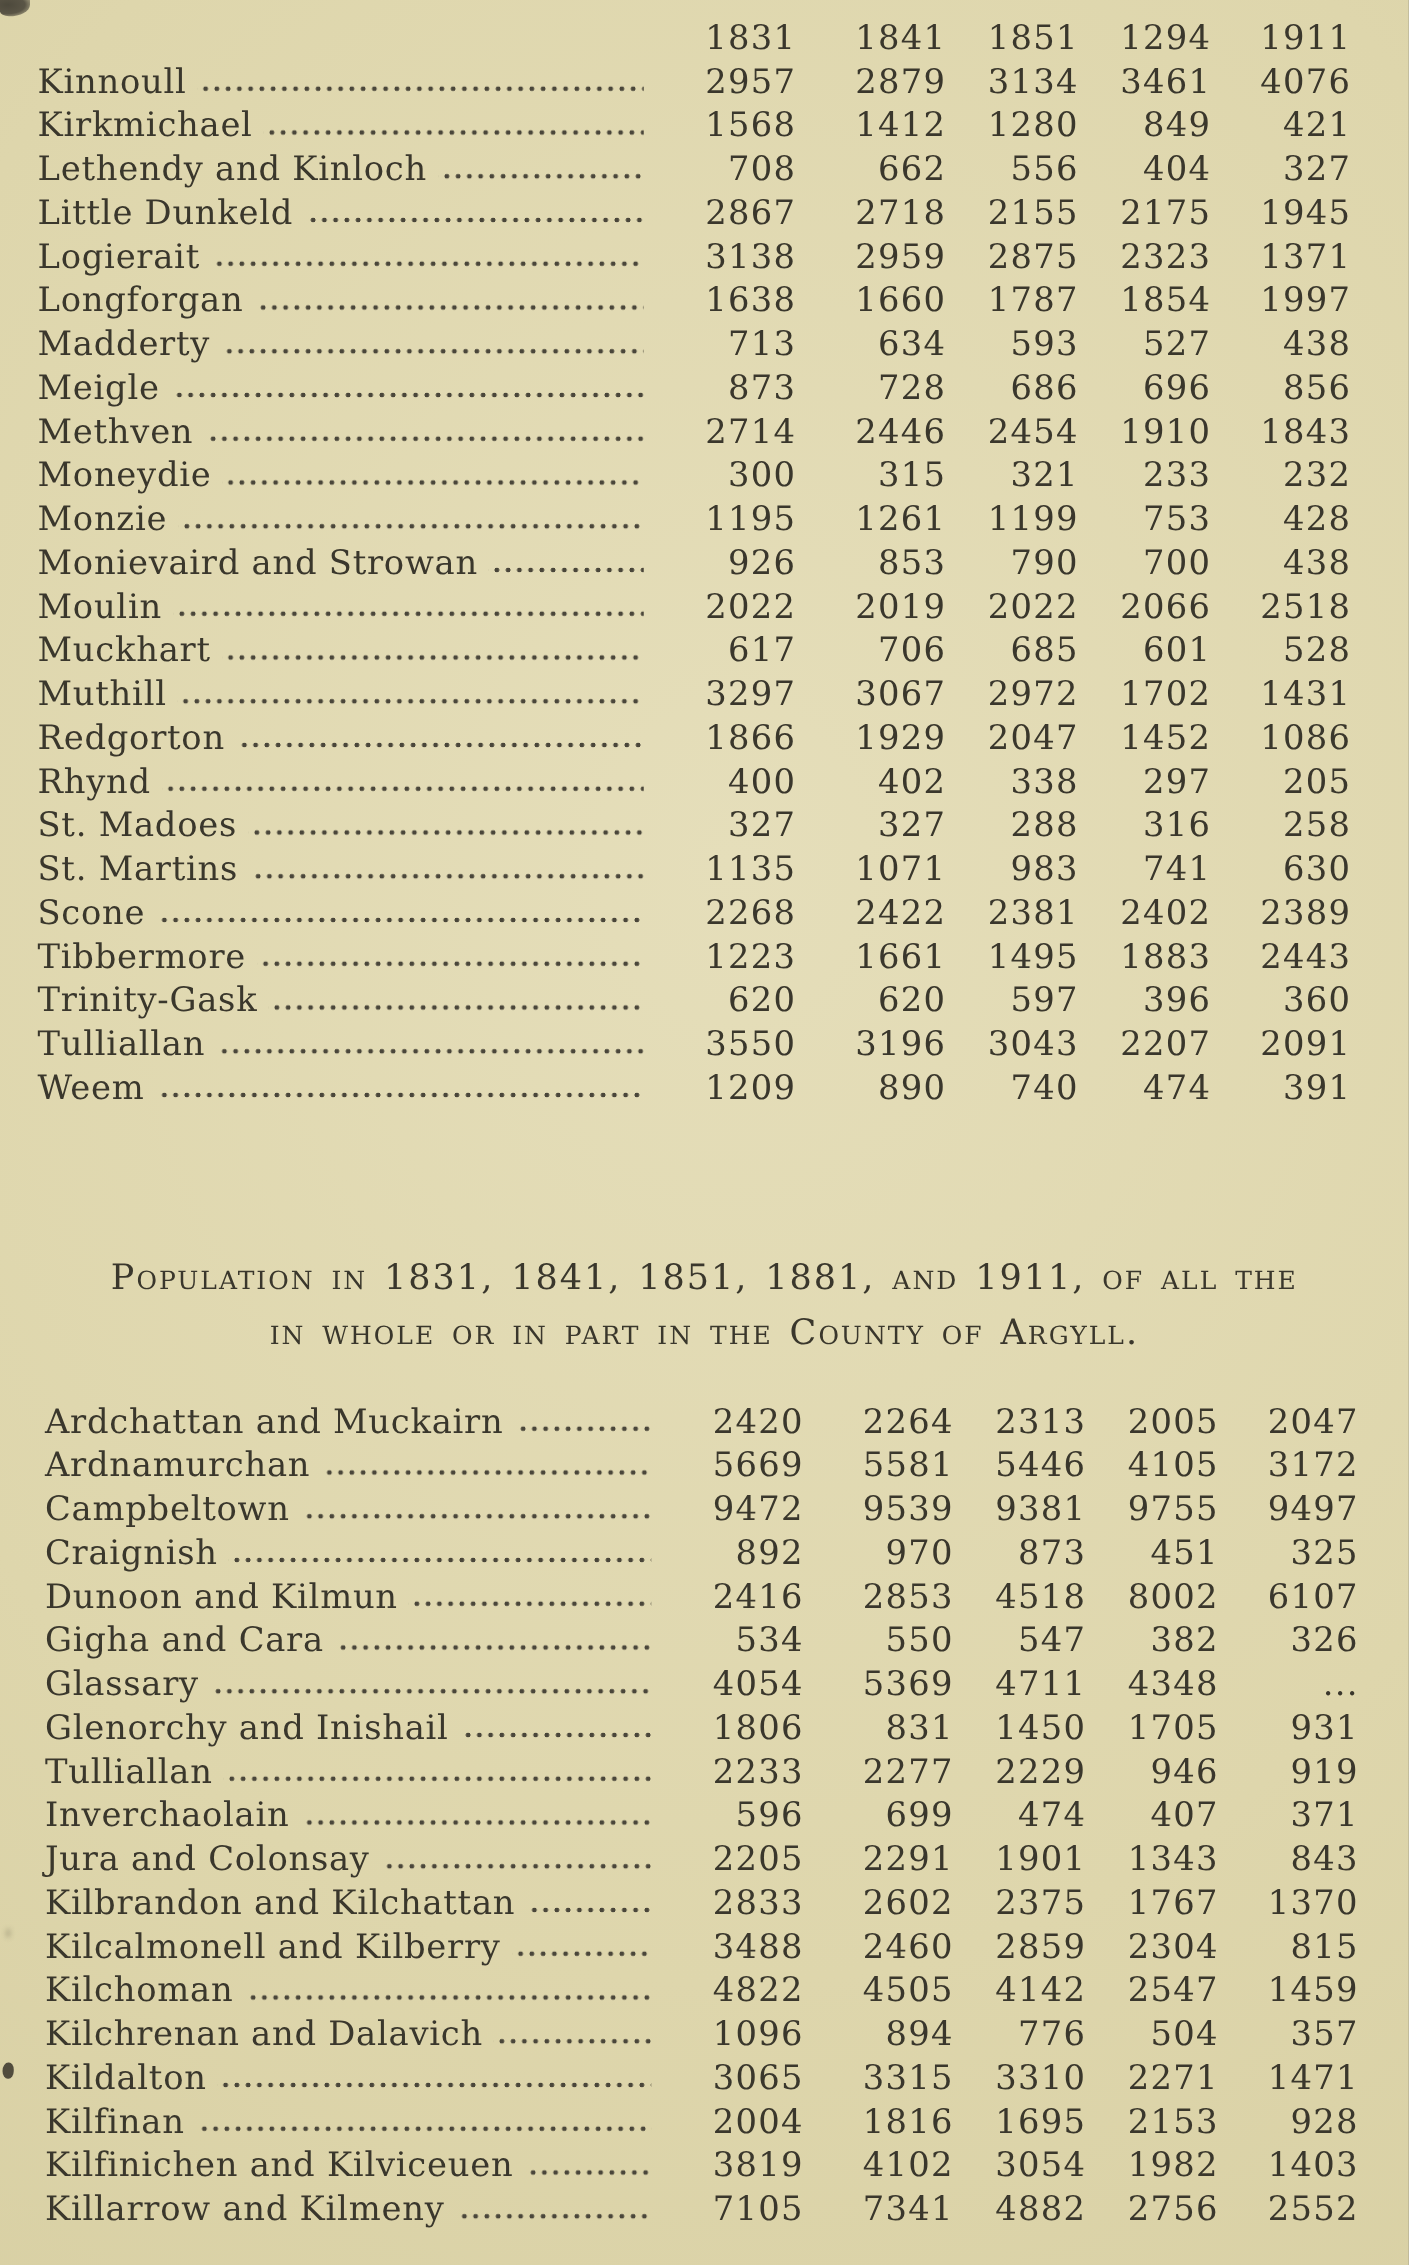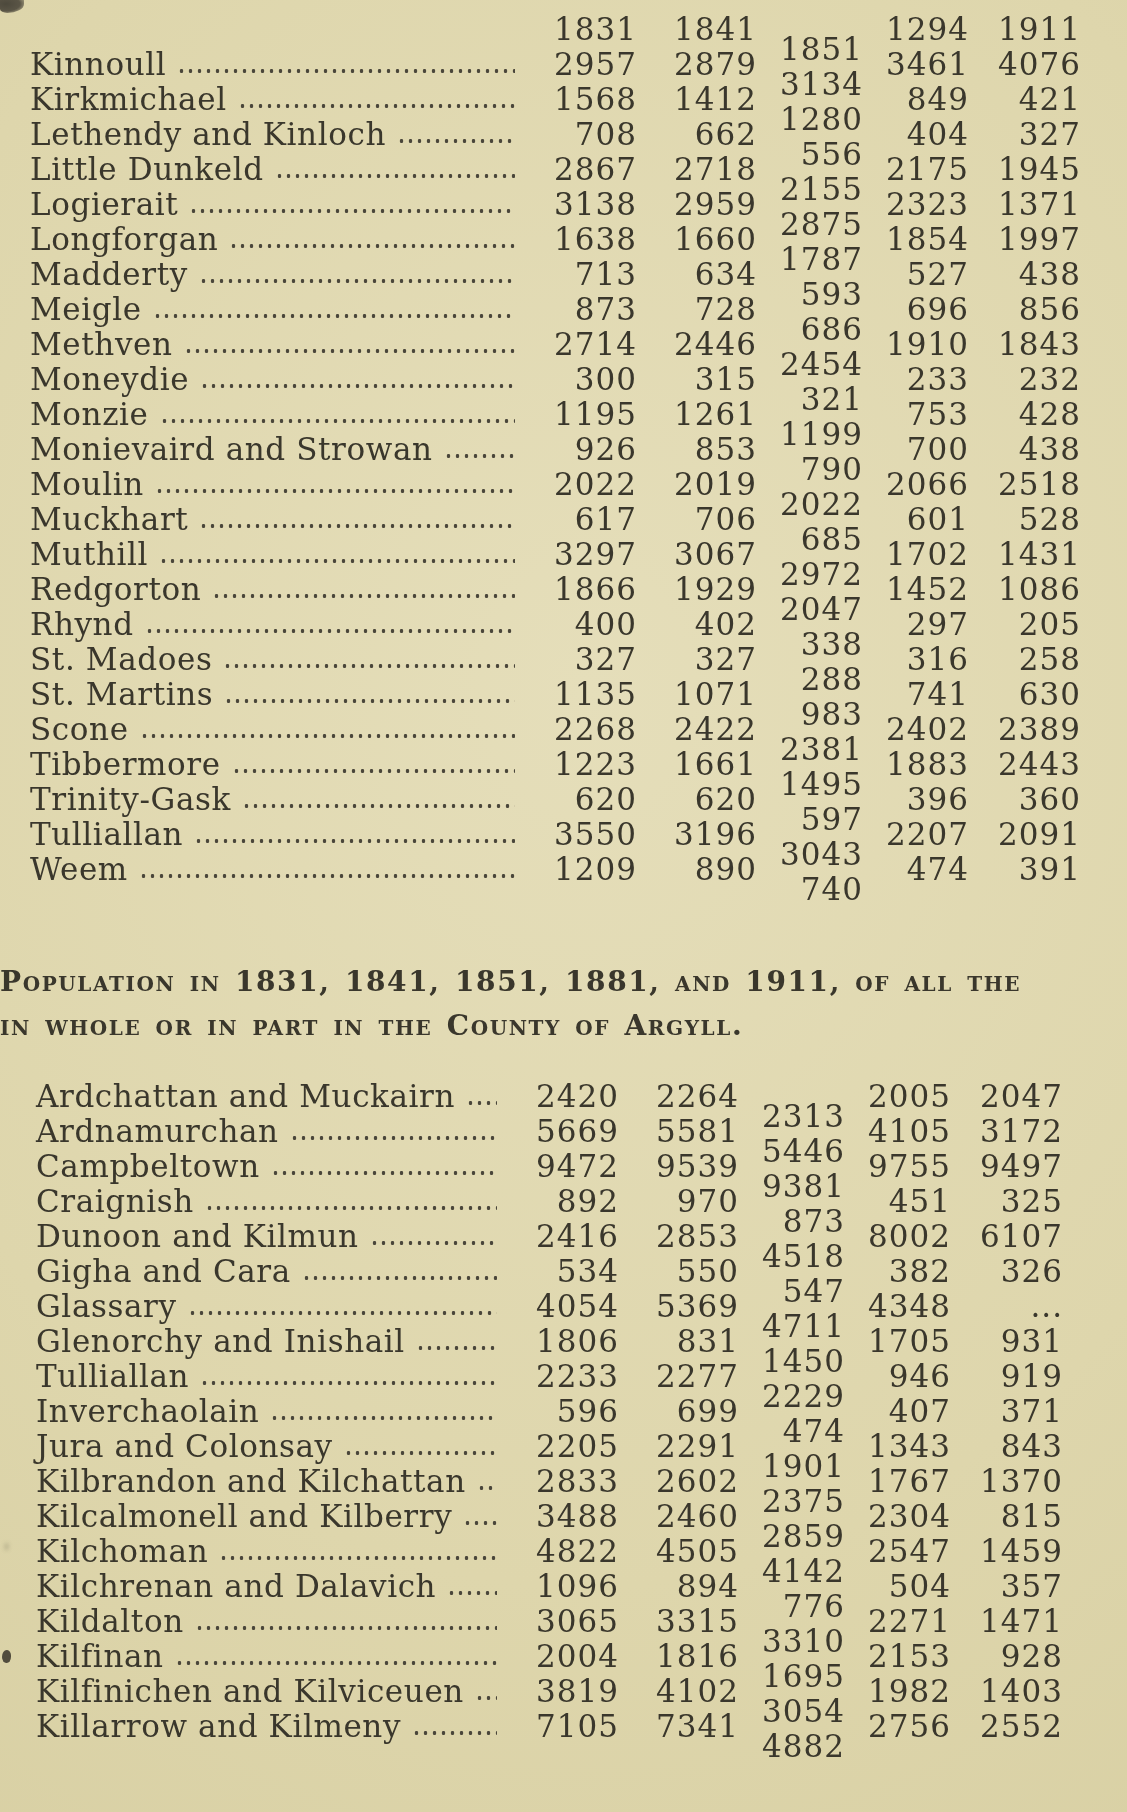--- a/index.html
+++ b/index.html
@@ -24,23 +24,23 @@
     background:
       radial-gradient(ellipse 120% 90% at 52% 38%, var(--paper-hi) 0%, var(--paper) 55%, var(--paper-lo) 115%);
     font-variant-numeric: oldstyle-nums;
   }
   
   .ptable {
     padding: 0 46px 0 30px;
   }
   .trow, .yrow {
     display: flex;
-    align-items: center;
+    align-items: flex-end;
     height: 35px;
-    font-size: 31px;
+    font-size: 27px;
     letter-spacing: 0.4px;
     white-space: nowrap;
   }
   .yrow { height: 34px; padding-top: 12px; }
   .pname {
     flex: none;
     letter-spacing: 0.6px;
   }
   .leader {
     flex: 1 1 auto;
@@ -56,32 +56,32 @@
     text-align: right;
     letter-spacing: 1px;
   }
   .c1 { width: 112px; }
   .c2 { width: 120px; }
   .c3 { width: 106px; margin-top: 40px; }
   .c4 { width: 106px; }
   .c5 { width: 112px; }
   .yrow { justify-content: flex-end; }
   
-  .ptable.argyll { padding-left: 36px; padding-right: 64px; }
+  .ptable.argyll { padding-left: 36px; padding-right: 40px; }
   
   .section-heading {
-    margin-top: 74px;
+    margin-top: 114px;
     margin-bottom: 30px;
+    text-align: center;
     font-variant: small-caps;
     font-size: 28px;
     line-height: 44px;
     letter-spacing: 1.6px;
     word-spacing: 3px;
     color: var(--ink);
-    font-weight: bold;
   }
   .section-heading .hline { display: block; }
   
   .smudge-tl {
     position: absolute;
     left: 0; top: 0;
     width: 24px; height: 13px;
     background: radial-gradient(ellipse at 25% 30%, #4d493c 0%, #5a5546 55%, rgba(90,85,70,0) 100%);
     border-radius: 0 0 70% 30%;
   }

